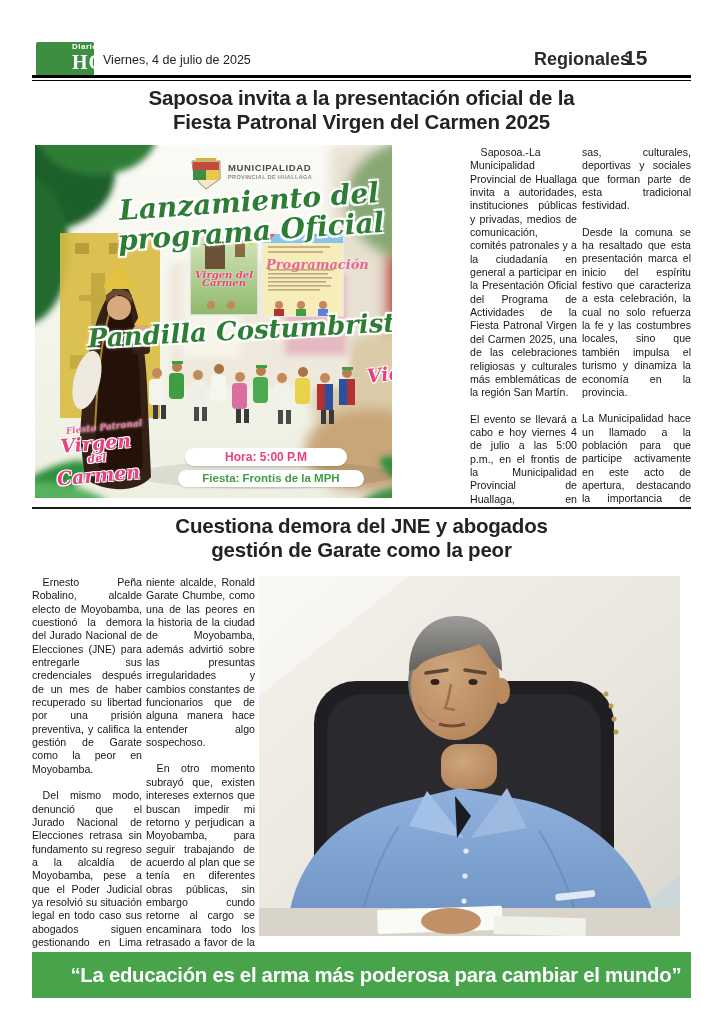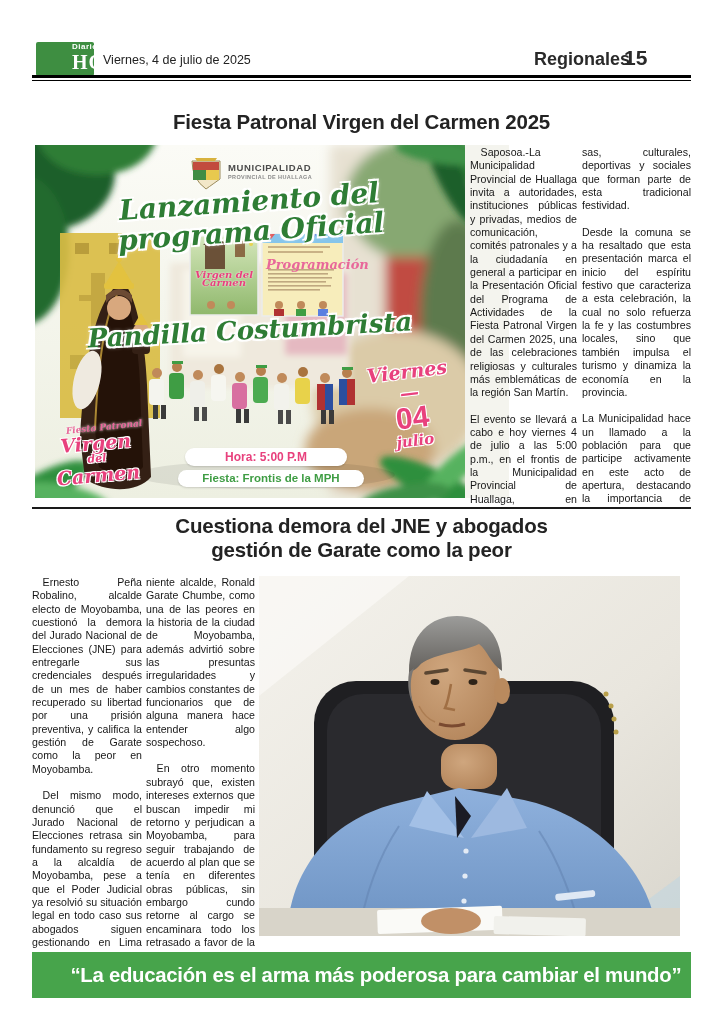--- a/index.html
+++ b/index.html
@@ -29,21 +29,21 @@
   
   .col { position:absolute; font-size:10.6px; line-height:13.35px; color:#161616;
     text-align:justify; hyphens:auto; -webkit-hyphens:auto; overflow:hidden; }
   .col p { margin:0 0 13px 0; }
   .col p:last-child { margin-bottom:0; }
   .a1c1 { left:470px; top:146px; width:107px; height:360px; }
   .a1c2 { left:582px; top:146px; width:109px; height:360px; }
   .a2c1 { left:32px;  top:576px; width:110px; height:372px; }
   .a2c2 { left:146px; top:576px; width:109px; height:372px; }
   
-  .poster { position:absolute; left:35px; top:145px; width:474px; height:353px; overflow:hidden; background:#f4f4ee; }
+  .poster { position:absolute; left:35px; top:145px; width:357px; height:353px; overflow:hidden; background:#f4f4ee; }
   .poster svg { position:absolute; left:0; top:0; }
   .pov { position:absolute; }
   .muni-name { left:193px; top:17px; font-size:9.5px; font-weight:bold; color:#4b4b4b; letter-spacing:.6px; }
   .muni-sub  { left:193px; top:29px; font-size:5.5px; font-weight:bold; color:#8a8a8a; letter-spacing:.4px; }
   .script { font-family:"DejaVu Serif", serif; font-style:italic; font-weight:bold; color:#2e7d35;
     text-shadow:-2px -2px 0 #fff, 2px -2px 0 #fff, -2px 2px 0 #fff, 2px 2px 0 #fff, 0 0 5px #fff; }
   .p-title { left:55px; top:42px; width:320px; text-align:center; font-size:28px; line-height:30px; transform:rotate(-4deg); }
   .p-pandilla { left:40px; top:170px; width:350px; text-align:center; font-size:26px; transform:rotate(-3deg); }
   .p-viernes { left:328px; top:216px; width:96px; text-align:center; transform:rotate(-7deg); color:#e8417d;
     font-family:"DejaVu Serif", serif; font-style:italic; font-weight:bold;
@@ -84,21 +84,21 @@
   <div class="logo">
     <span class="logo-top">Diario</span>
     <span class="logo-main">HOY</span>
   </div>
   <span class="date">Viernes, 4 de julio de 2025</span>
   <span class="section">Regionales</span>
   <span class="pagenum">15</span>
   <div class="rule-double"></div>
 
   <h1 class="headline headline1">
-    <br>
+    <span>Saposoa invita a la presentación oficial de la</span><br>
     <span>Fiesta Patronal Virgen del Carmen 2025</span>
   </h1>
 
   <div class="poster">
     <svg width="430" height="353" viewBox="0 0 430 353">
       <defs>
         <linearGradient id="pbg" x1="0" y1="0" x2="0" y2="1">
           <stop offset="0" stop-color="#fbfbf6"></stop>
             <stop offset="1" stop-color="#edefe1"></stop>
         </linearGradient>

